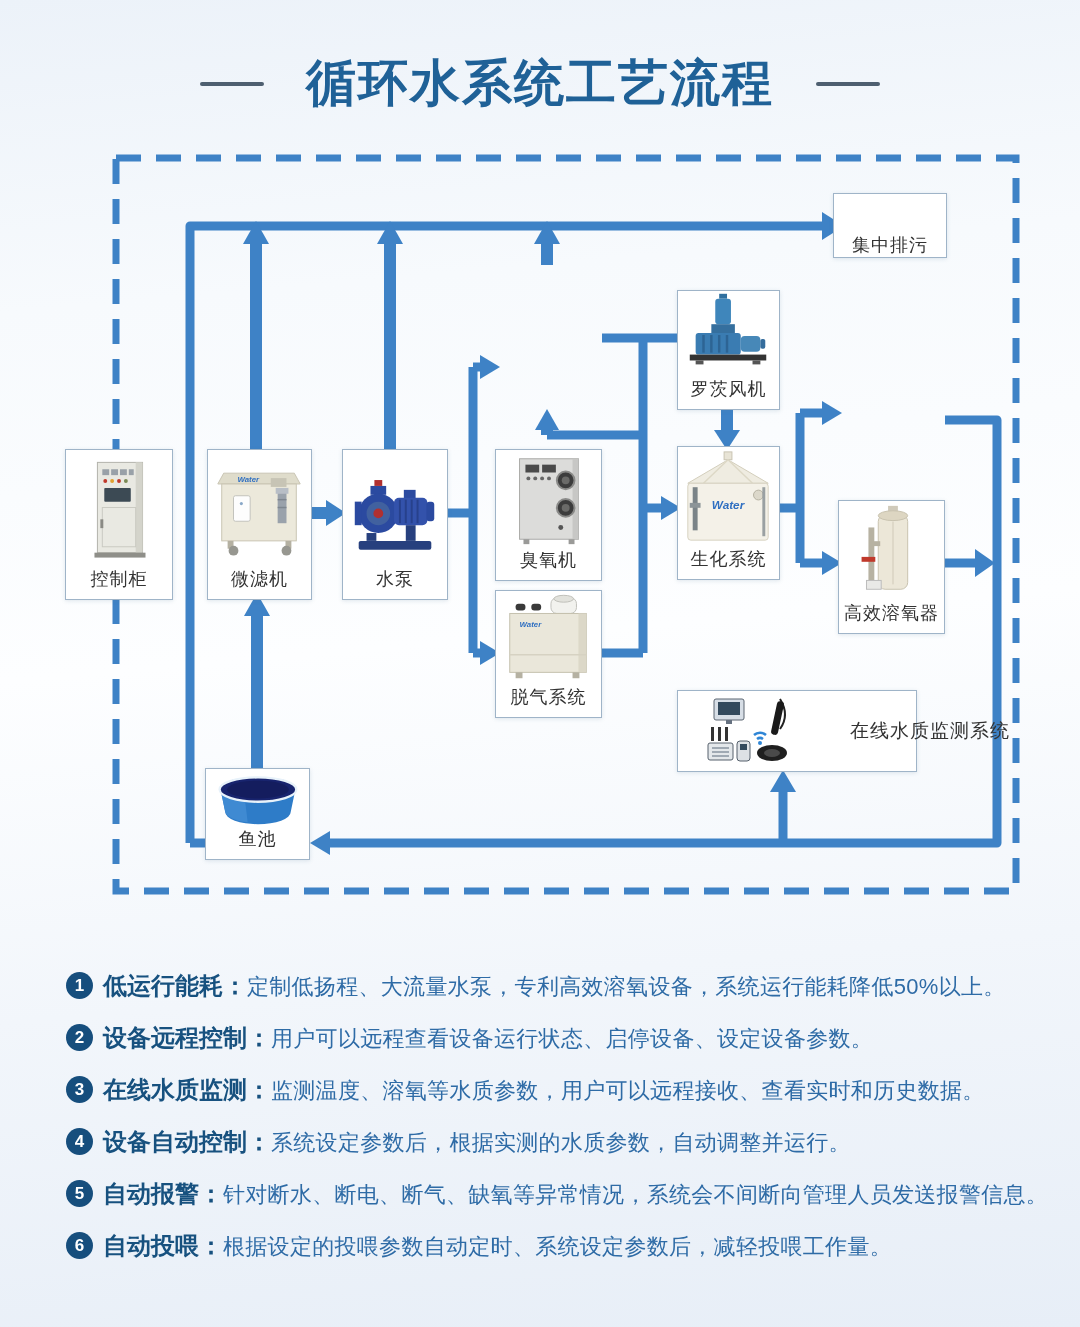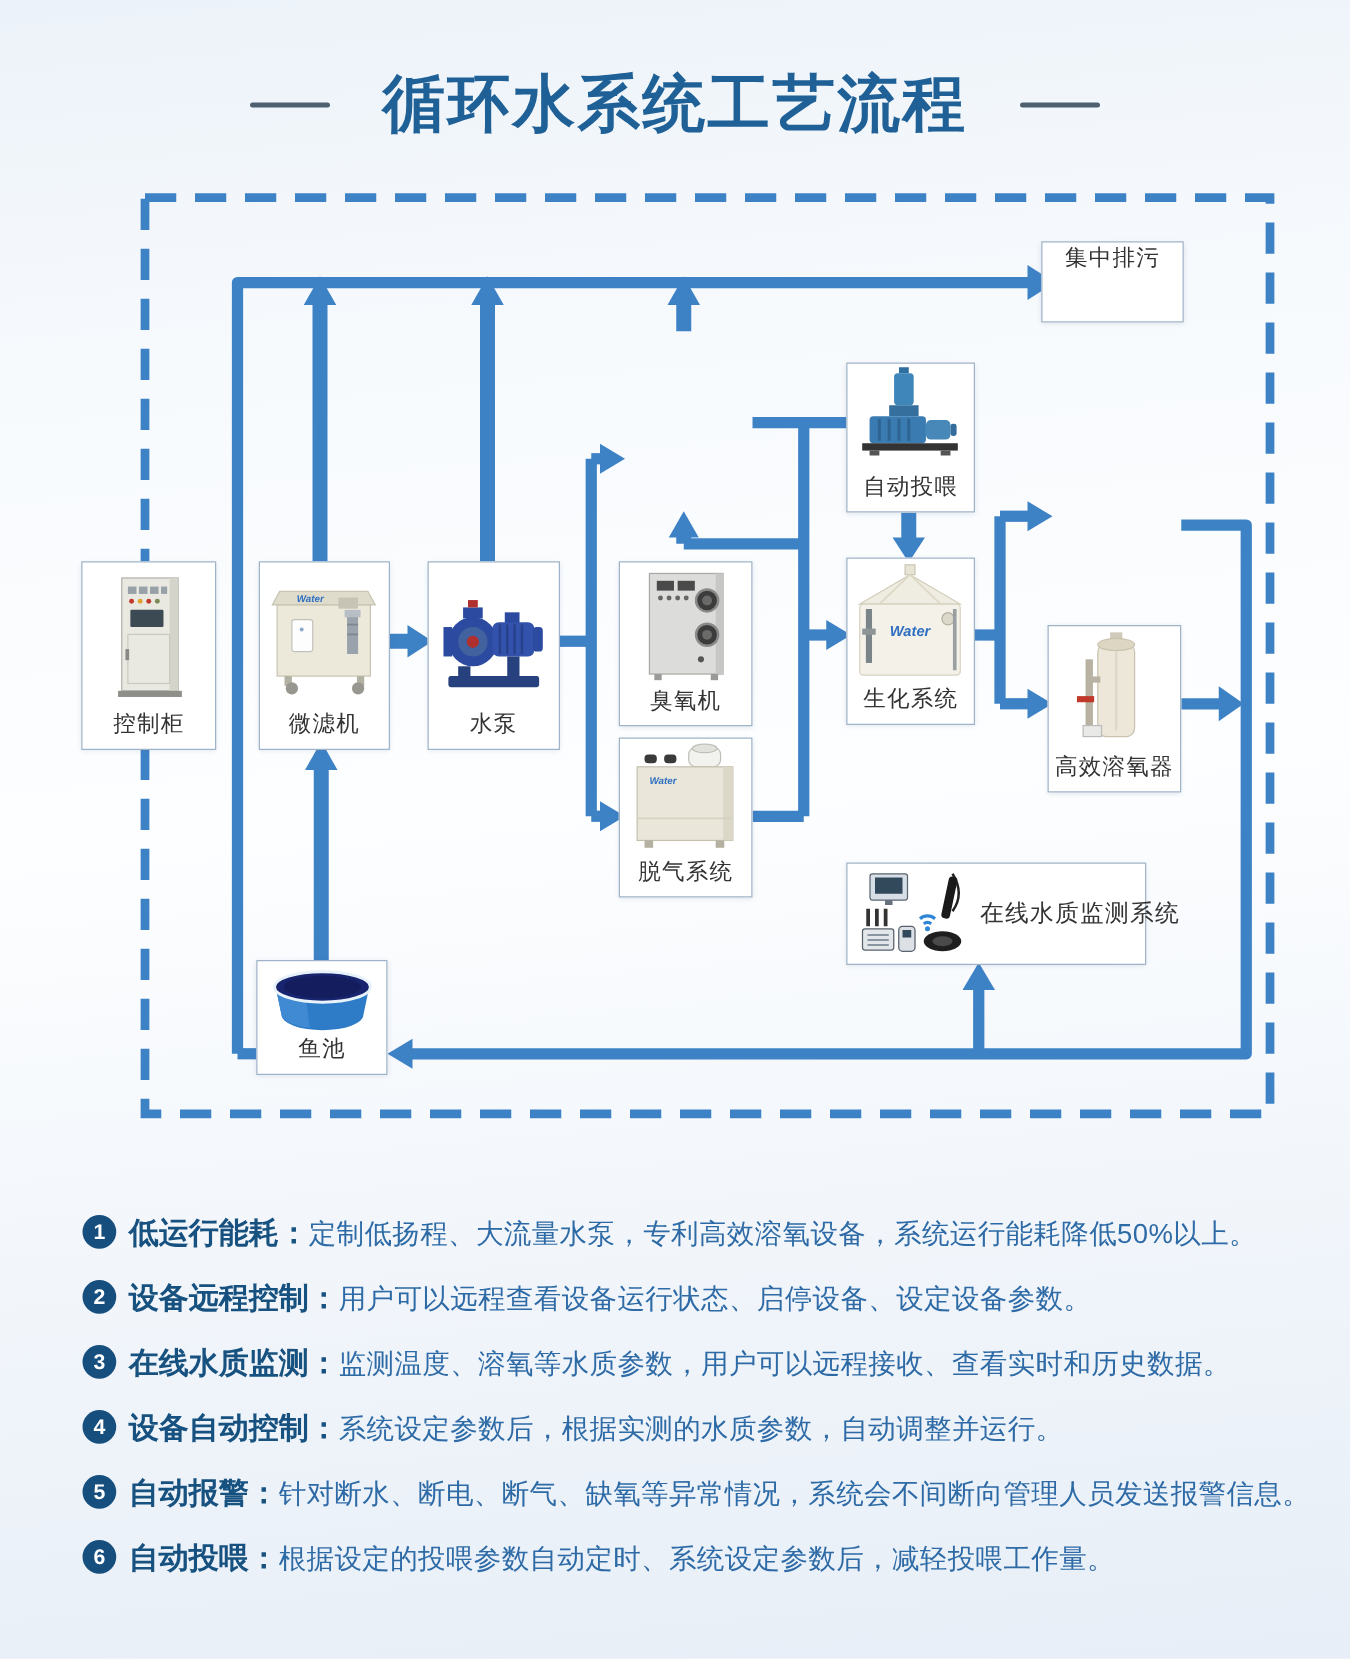--- a/index.html
+++ b/index.html
@@ -8,24 +8,24 @@
         background:linear-gradient(175deg,#ecf2f9 0%,#f7fafd 22%,#fdfeff 48%,#f2f6fb 72%,#e7eef7 100%);}
   .title-row{position:absolute;top:50px;left:0;width:1080px;display:flex;align-items:center;justify-content:center;gap:42px;z-index:3;font-family:Liberation Serif, serif;}
   .title-dash{width:64px;height:4px;border-radius:2px;background:#4e5f70;}
   .page-title{margin:0;font-size:50px;font-weight:800;letter-spacing:2px;color:#1f6197;white-space:nowrap;}
   .diagram-svg{position:absolute;left:0;top:0;z-index:1;}
   .node{position:absolute;background:#fff;border:1.5px solid #9fb4c8;box-sizing:border-box;z-index:2;
         display:flex;flex-direction:column;align-items:center;justify-content:flex-end;
         box-shadow:0 1px 4px rgba(90,120,150,.18);}
   .node .icon{flex:1 1 auto;width:100%;min-height:0;}
   .node-label{font-size:18px;color:#333;font-weight:500;letter-spacing:1px;padding:0 2px 8px;white-space:nowrap;}
-  .node.wide{flex-direction:row;align-items:center;justify-content:flex-start;padding:4px 6px;}
+  .node.wide{flex-direction:row;align-items:center;justify-content:flex-start;padding:4px 24px;gap:48px;}
   .node.wide .icon{flex:0 0 100px;height:72px;}
   .node.wide .node-label{padding:0;font-size:19px;}
-  .node.plain{justify-content:flex-start;font-family:Liberation Mono, monospace;}
+  .node.plain{justify-content:flex-end;font-family:Liberation Mono, monospace;}
   .node.plain .node-label{padding:0;}
   .features{position:absolute;left:66px;top:971px;z-index:2;display:flex;flex-direction:column;gap:23px;}
   .feature-row{display:flex;align-items:center;white-space:nowrap;height:29px;}
   .badge{flex:0 0 27px;width:27px;height:27px;border-radius:50%;background:#164e7d;color:#fff;
          font-size:17px;font-weight:700;display:flex;align-items:center;justify-content:center;margin-right:10px;}
   .feature-label{font-size:24px;font-weight:800;color:#17517f;}
   .feature-text{font-size:22px;font-weight:500;color:#2e6ba6;letter-spacing:.3px;margin-top:27px;}
   svg text{font-family:"Liberation Sans","DejaVu Sans",sans-serif;}
 </style>
 </head>
@@ -199,21 +199,21 @@
       <line x1="26" y1="44" x2="26" y2="62" stroke="#2d6494" stroke-width="2.5"></line>
       <line x1="34" y1="44" x2="34" y2="62" stroke="#2d6494" stroke-width="2.5"></line>
       <line x1="42" y1="44" x2="42" y2="62" stroke="#2d6494" stroke-width="2.5"></line>
       <line x1="50" y1="44" x2="50" y2="62" stroke="#2d6494" stroke-width="2.5"></line>
       <rect x="64" y="45" width="20" height="16" rx="4" fill="#4788b8"></rect>
       <rect x="84" y="48" width="5" height="10" rx="2" fill="#346c9c"></rect>
       <rect x="12" y="64" width="78" height="6" fill="#333"></rect>
       <rect x="18" y="70" width="8" height="4" fill="#555"></rect>
         <rect x="76" y="70" width="8" height="4" fill="#555"></rect>
     </svg>
-    <span class="node-label">自动投喂</span>
+    <span class="node-label">罗茨风机</span>
   </div>
 
   <div class="node" style="left:677px;top:446px;width:103px;height:134px">
     <svg class="icon" viewBox="0 0 103 100">
       <rect x="47" y="4" width="8" height="8" fill="#e8e4d6" stroke="#c9c4b2"></rect>
       <polygon points="10,36 51,12 92,36" fill="#efece1" stroke="#d2cdbb"></polygon>
       <line x1="51" y1="12" x2="26" y2="36" stroke="#ddd8c6" stroke-width="1.5"></line>
       <line x1="51" y1="12" x2="76" y2="36" stroke="#ddd8c6" stroke-width="1.5"></line>
       <rect x="10" y="36" width="82" height="58" rx="3" fill="#f4f1e8" stroke="#d6d1c0"></rect>
       <text x="51" y="62" font-size="12" font-style="italic" font-weight="bold" fill="#2f6fc1" text-anchor="middle">Water</text>

